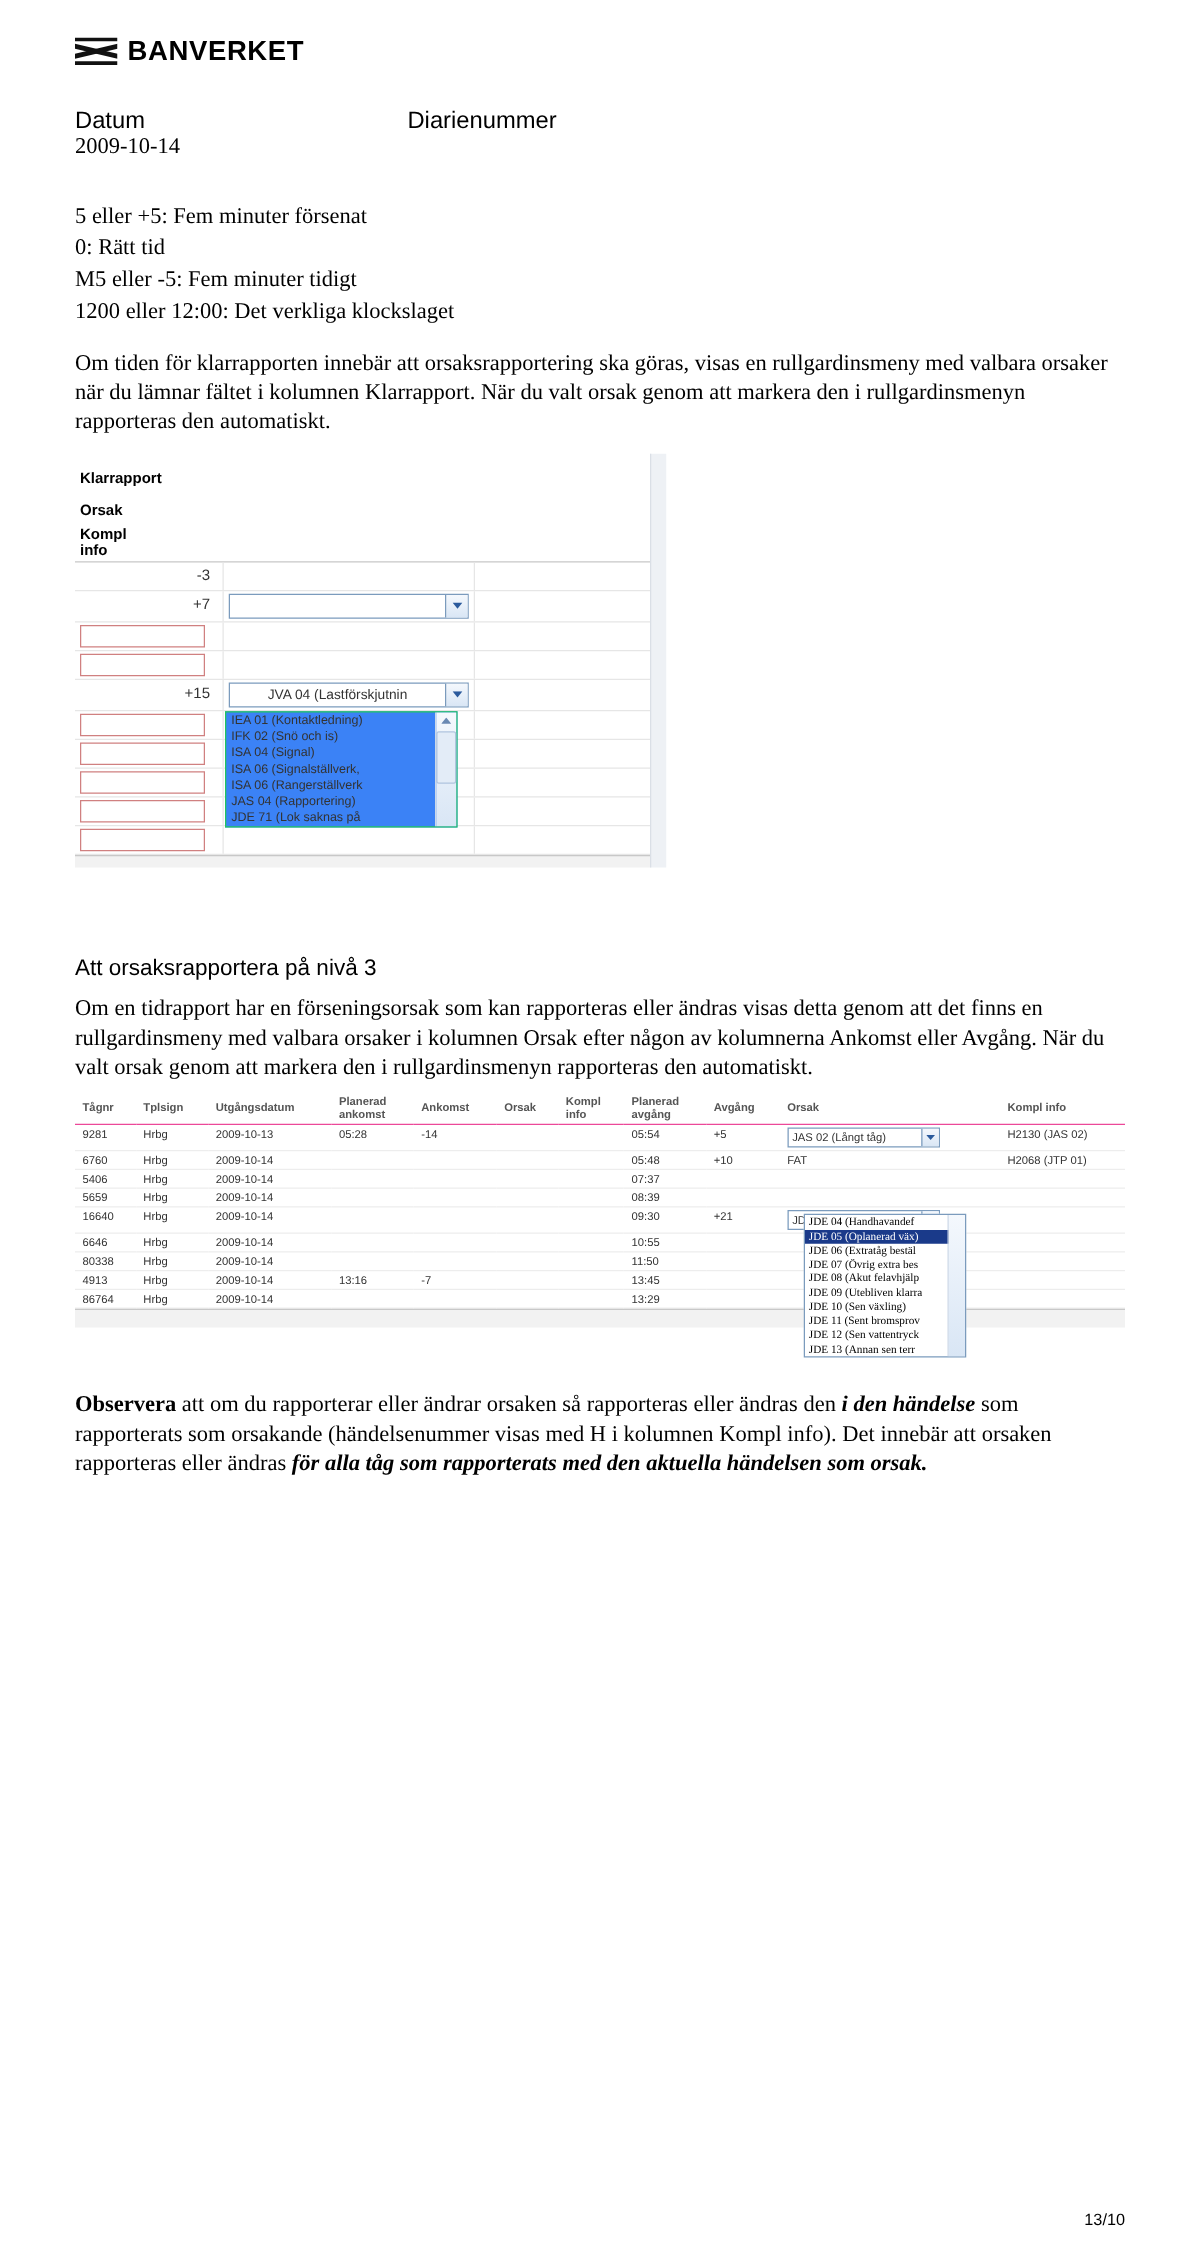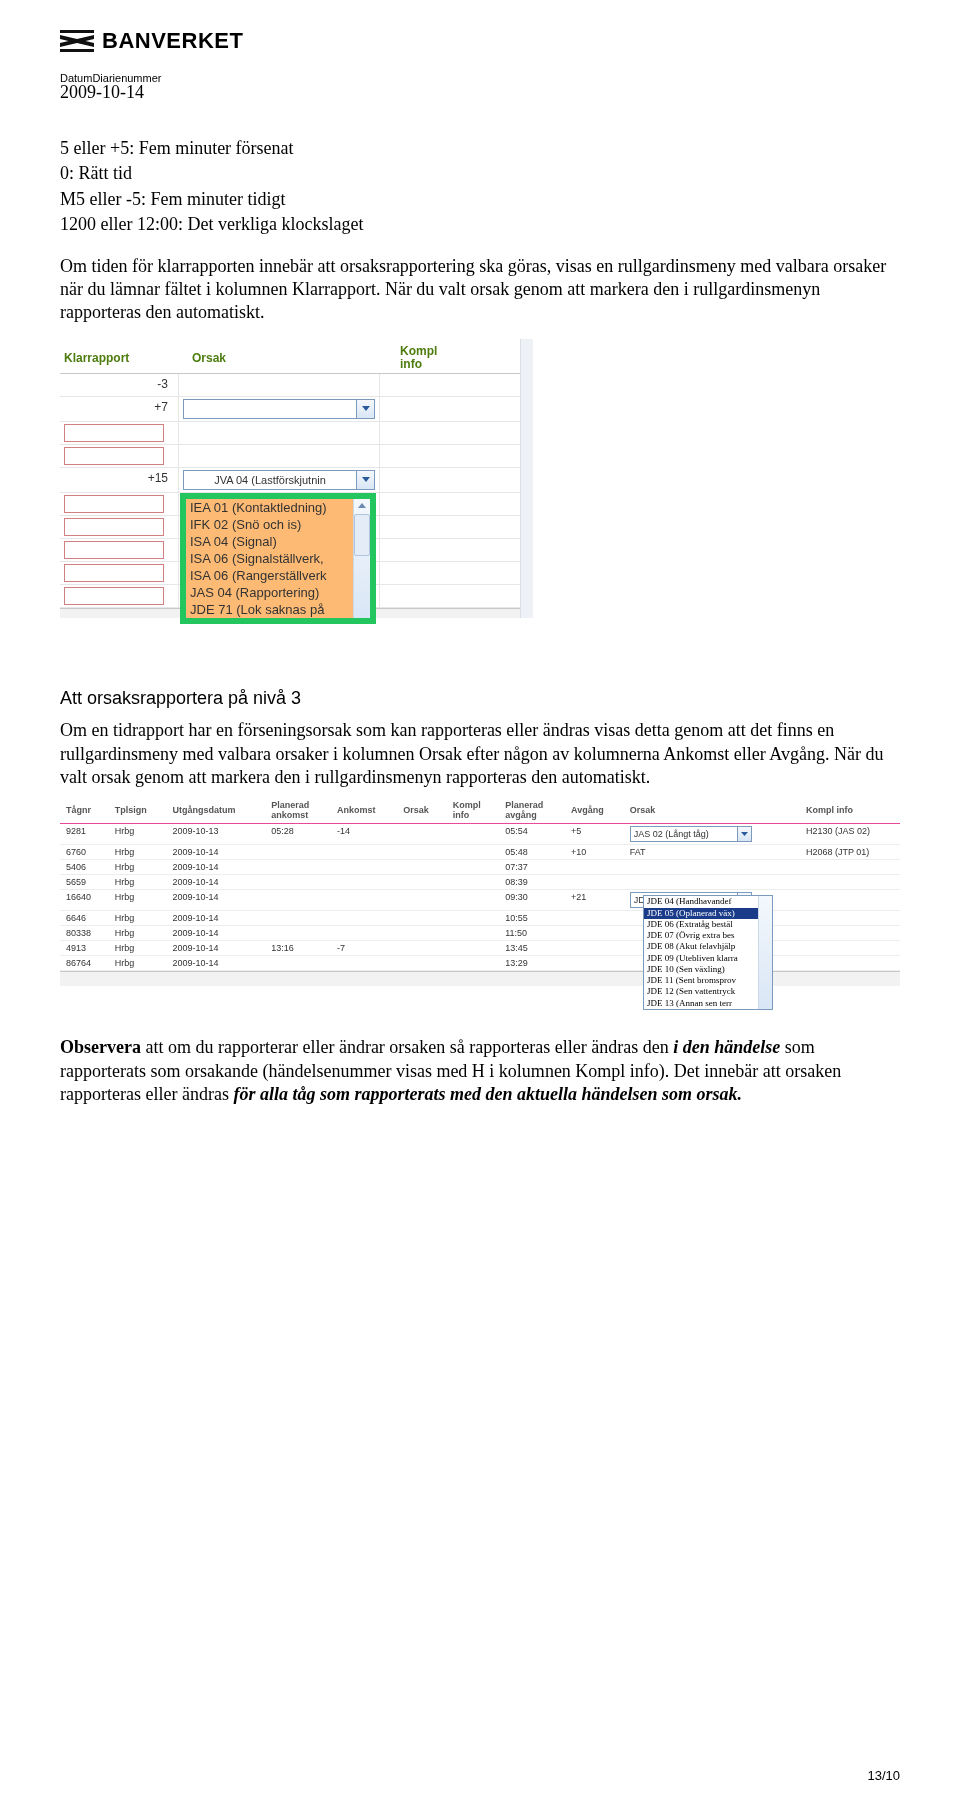--- a/index.html
+++ b/index.html
@@ -14,35 +14,36 @@
     width: 960px;
     min-height: 1813px;
     box-sizing: border-box;
     padding: 28px 60px 40px 60px;
     position: relative;
   }
   .logo-row {
     display: flex;
     align-items: center;
     gap: 8px;
-    margin-bottom: 18px;
+    margin-bottom: 32px;
   }
   .logo-mark svg {
     display: block;
   }
   .logo-text {
     font-family: Arial, Helvetica, sans-serif;
     font-weight: 700;
     font-size: 22px;
     letter-spacing: 0.5px;
   }
   .meta-labels {
     font-family: "Franklin Gothic Medium", "Arial Narrow", Arial, sans-serif;
-    font-size: 11px;
-    display: flex;
+    font-size: 19px;
+    display: flex;
+    gap: 210px;
   }
   .date-value {
     font-size: 18px;
     margin-top: -2px;
     margin-bottom: 34px;
   }
   .body-text p {
     margin: 0 0 2px 0;
     line-height: 1.3;
   }
@@ -78,21 +79,22 @@
     font-family: Verdana, Geneva, Tahoma, sans-serif;
     font-size: 12px;
     color: #333;
     width: 460px;
     margin-top: 6px;
   }
   .shot1-head {
     display: flex;
     border-bottom: 1px solid #c8c8c8;
     font-weight: bold;
-    color: #4d7c0f;
+    color: #000000;
+    flex-direction: column;
   }
   .shot1-head .col-k { width: 120px; padding: 6px 4px; }
   .shot1-head .col-o { width: 200px; padding: 6px 4px; }
   .shot1-head .col-i { width: 90px; padding: 0 4px 2px 4px; line-height: 1.1; }
   .shot1-row {
     display: flex;
     align-items: stretch;
     border-bottom: 1px solid #e6e6e6;
     min-height: 22px;
   }
@@ -137,23 +139,23 @@
     width: 17px;
     height: 18px;
     border-left: 1px solid #7b9bbd;
     background: linear-gradient(#f4f8fd, #d9e6f5);
     display: flex;
     align-items: center;
     justify-content: center;
   }
   .sel-btn svg { display: block; }
   .dropdown-box {
-    border: 6px solid #22c55e;
-    background: #fdba74;
-    font-size: 13px;
+    border: 1px solid #22c55e;
+    background: #3b82f6;
+    font-size: 10px;
     position: relative;
     margin-left: 120px;
     width: 184px;
   }
   .dropdown-box .dd-item {
     padding: 1px 4px;
     white-space: nowrap;
   }
   .dropdown-box .dd-scroll {
     position: absolute;

